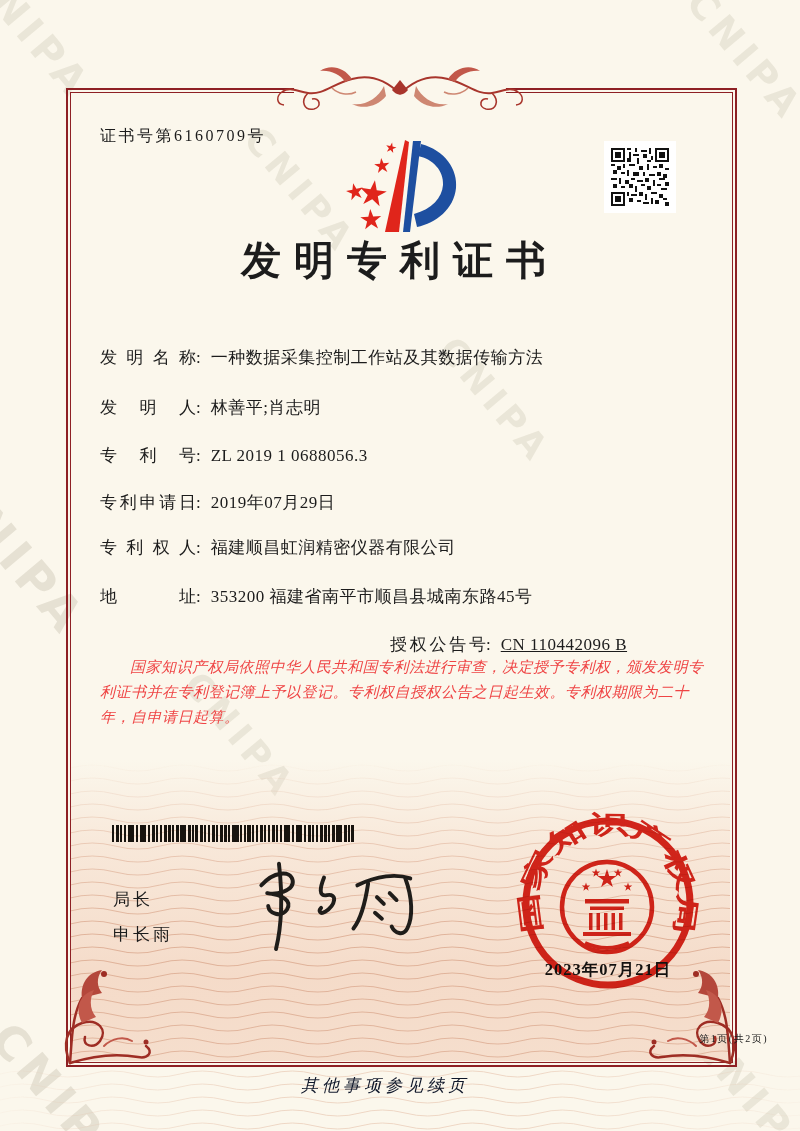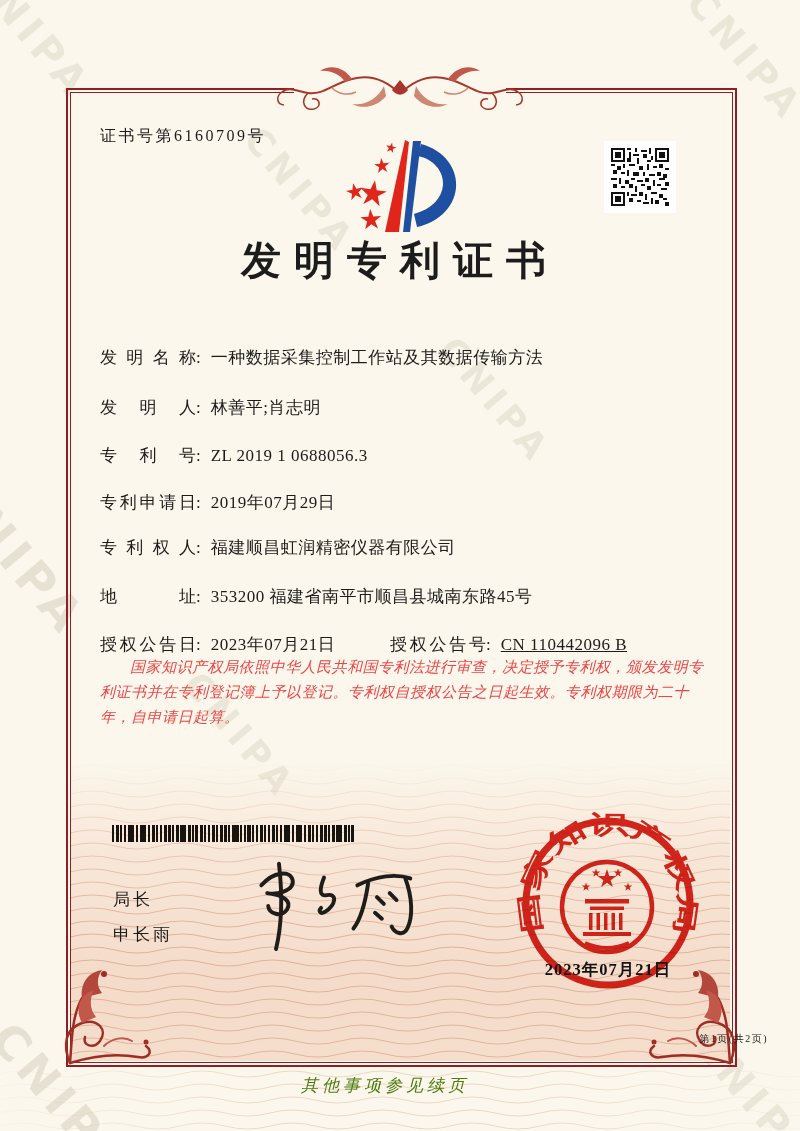--- a/index.html
+++ b/index.html
@@ -39,21 +39,21 @@
       repeating-linear-gradient(90deg,#17130e 0 1px,transparent 1px 6px),
       repeating-linear-gradient(90deg,transparent 0 5px,#17130e 5px 7px,transparent 7px 13px);}
 
   .signer-role{position:absolute;left:113px;top:888px;font-size:17px;letter-spacing:3px;
         font-family:Liberation Sans, sans-serif;font-weight:500;}
   .signer-name{position:absolute;left:113px;top:923px;font-size:17px;letter-spacing:3px;
         font-family:Liberation Serif, serif;font-weight:500;}
 
   .pageinfo{position:absolute;left:8px;top:1032px;width:760px;text-align:right;font-size:10px;letter-spacing:1.5px;}
   .contnote{position:absolute;left:0;top:1074px;width:770px;text-align:center;font-size:17px;
-            font-style:italic;letter-spacing:4px;color:#4d7c0f;}
+            font-style:italic;letter-spacing:4px;color:#0f172a;}
 
   .seal{mix-blend-mode:multiply;}
   svg{display:block;}
 </style>
 </head>
 <body>
 
 <div class="wm" style="left:30px;top:30px;font-size:40px">CNIPA</div>
 <div class="wm" style="left:300px;top:190px;font-size:36px">CNIPA</div>
 <div class="wm" style="left:745px;top:55px;font-size:38px">CNIPA</div>
@@ -270,21 +270,20 @@
 <div class="row" style="top:477px">
   <span class="flabel">专利申请日</span><span class="colon">:</span><span class="fvalue">2019年07月29日</span>
 </div>
 <div class="row" style="top:522px">
   <span class="flabel">专利权人</span><span class="colon">:</span><span class="fvalue">福建顺昌虹润精密仪器有限公司</span>
 </div>
 <div class="row" style="top:571px">
   <span class="flabel">地址</span><span class="colon">:</span><span class="fvalue">353200 福建省南平市顺昌县城南东路45号</span>
 </div>
 <div class="row" style="top:619px">
-  <span><span class="flabel">授权公告日</span><span class="colon">:</span><span class="fvalue">2023年07月21日</span></span>
   <span class="pair2"><span class="flabel">授权公告号</span><span class="colon">:</span><span class="fvalue">CN 110442096 B</span></span>
 </div>
 
 <div class="paras">
   <p>国家知识产权局依照中华人民共和国专利法进行审查，决定授予专利权，颁发发明专利证书并在专利登记簿上予以登记。专利权自授权公告之日起生效。专利权期限为二十年，自申请日起算。</p>
 </div>
 
 <div class="barcode"></div>
 
 <div class="signer-role">局长</div>

